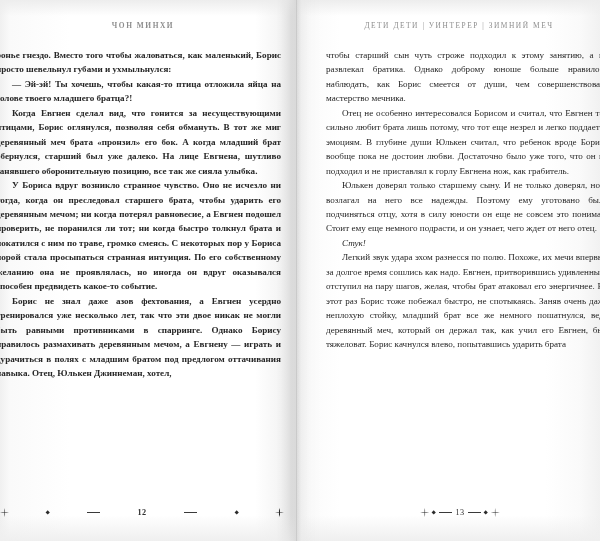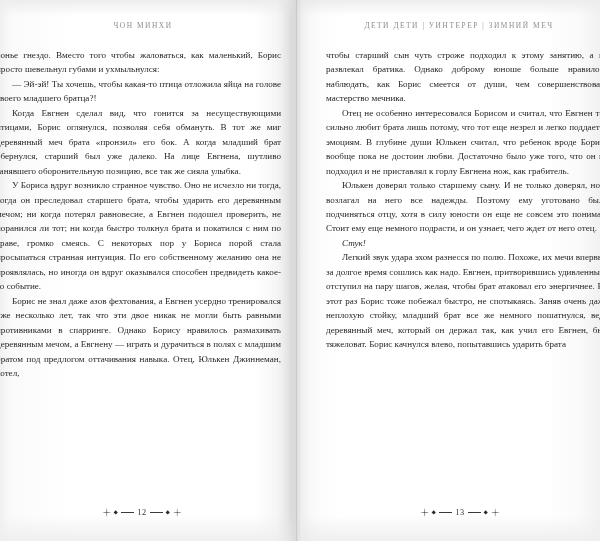--- a/index.html
+++ b/index.html
@@ -50,21 +50,21 @@
     height: 26px;
     background: linear-gradient(0deg, #efefef 0%, rgba(255,255,255,0) 100%);
   }
 
   .page {
     position: absolute;
     top: 0;
     height: 541px;
     box-sizing: border-box;
   }
-  .page-left  { left: 0;    width: 292px; }
+  .page-left  { left: 0;    width: 292px; font-weight: bold; }
   .page-right { left: 308px; width: 292px; }
 
   .running-head {
     position: absolute;
     top: 21px;
     left: 0;
     right: 0;
     text-align: center;
     font-size: 7.4px;
     letter-spacing: 1.55px;
@@ -102,21 +102,21 @@
     position: absolute;
     left: 0;
     right: 0;
     bottom: 24px;
     display: flex;
     align-items: center;
     justify-content: center;
     gap: 3px;
     color: #3a3a3a;
   }
-  .page-left .folio  { padding-right: 8px; }
+  .page-left .folio  { padding-right: 8px; justify-content: space-between; }
   .page-right .folio { padding-left: 12px; margin-top: 43px; }
 
   .folio-num {
     font-size: 8.2px;
     color: #2e2e2e;
     letter-spacing: .3px;
     padding: 0 1px;
   }
   .orn-star {
     display: inline-block;

